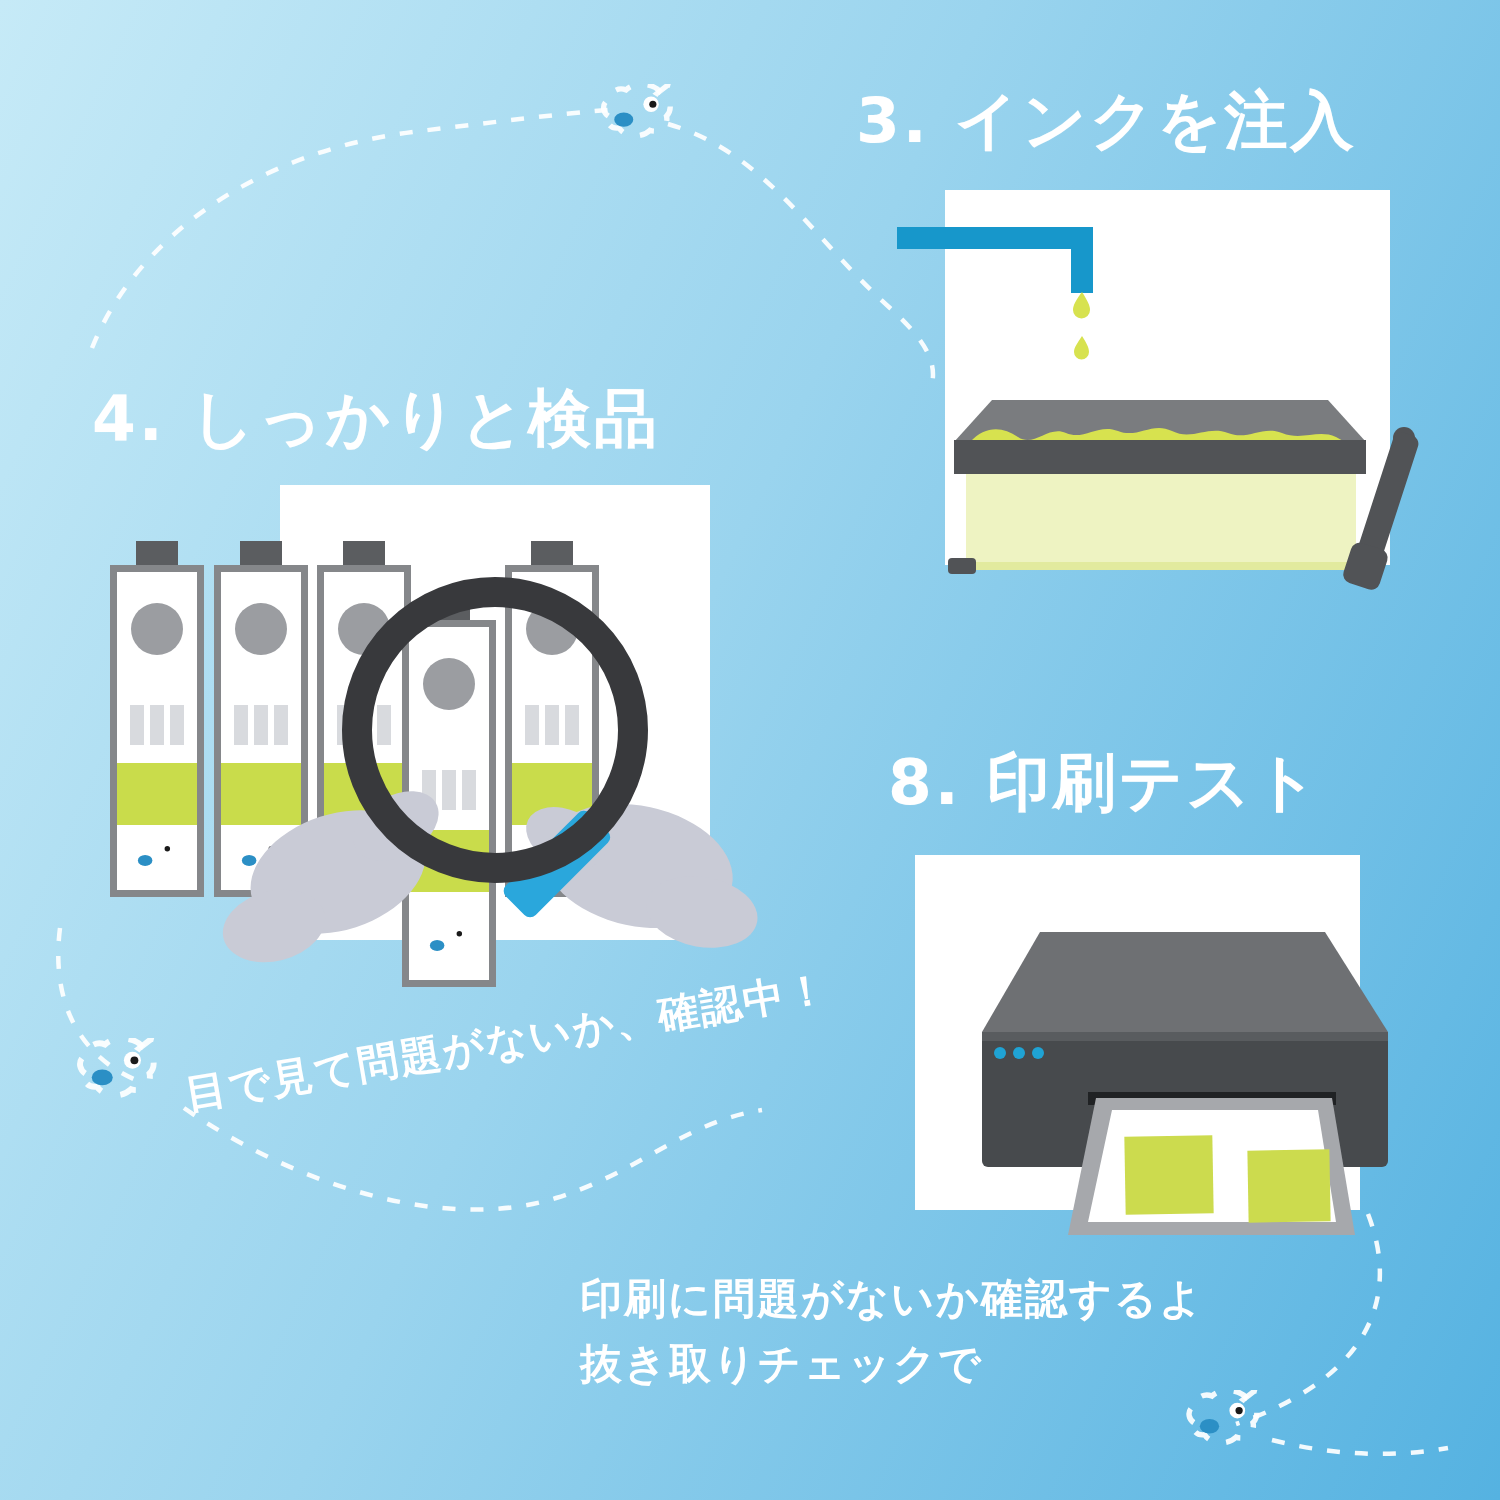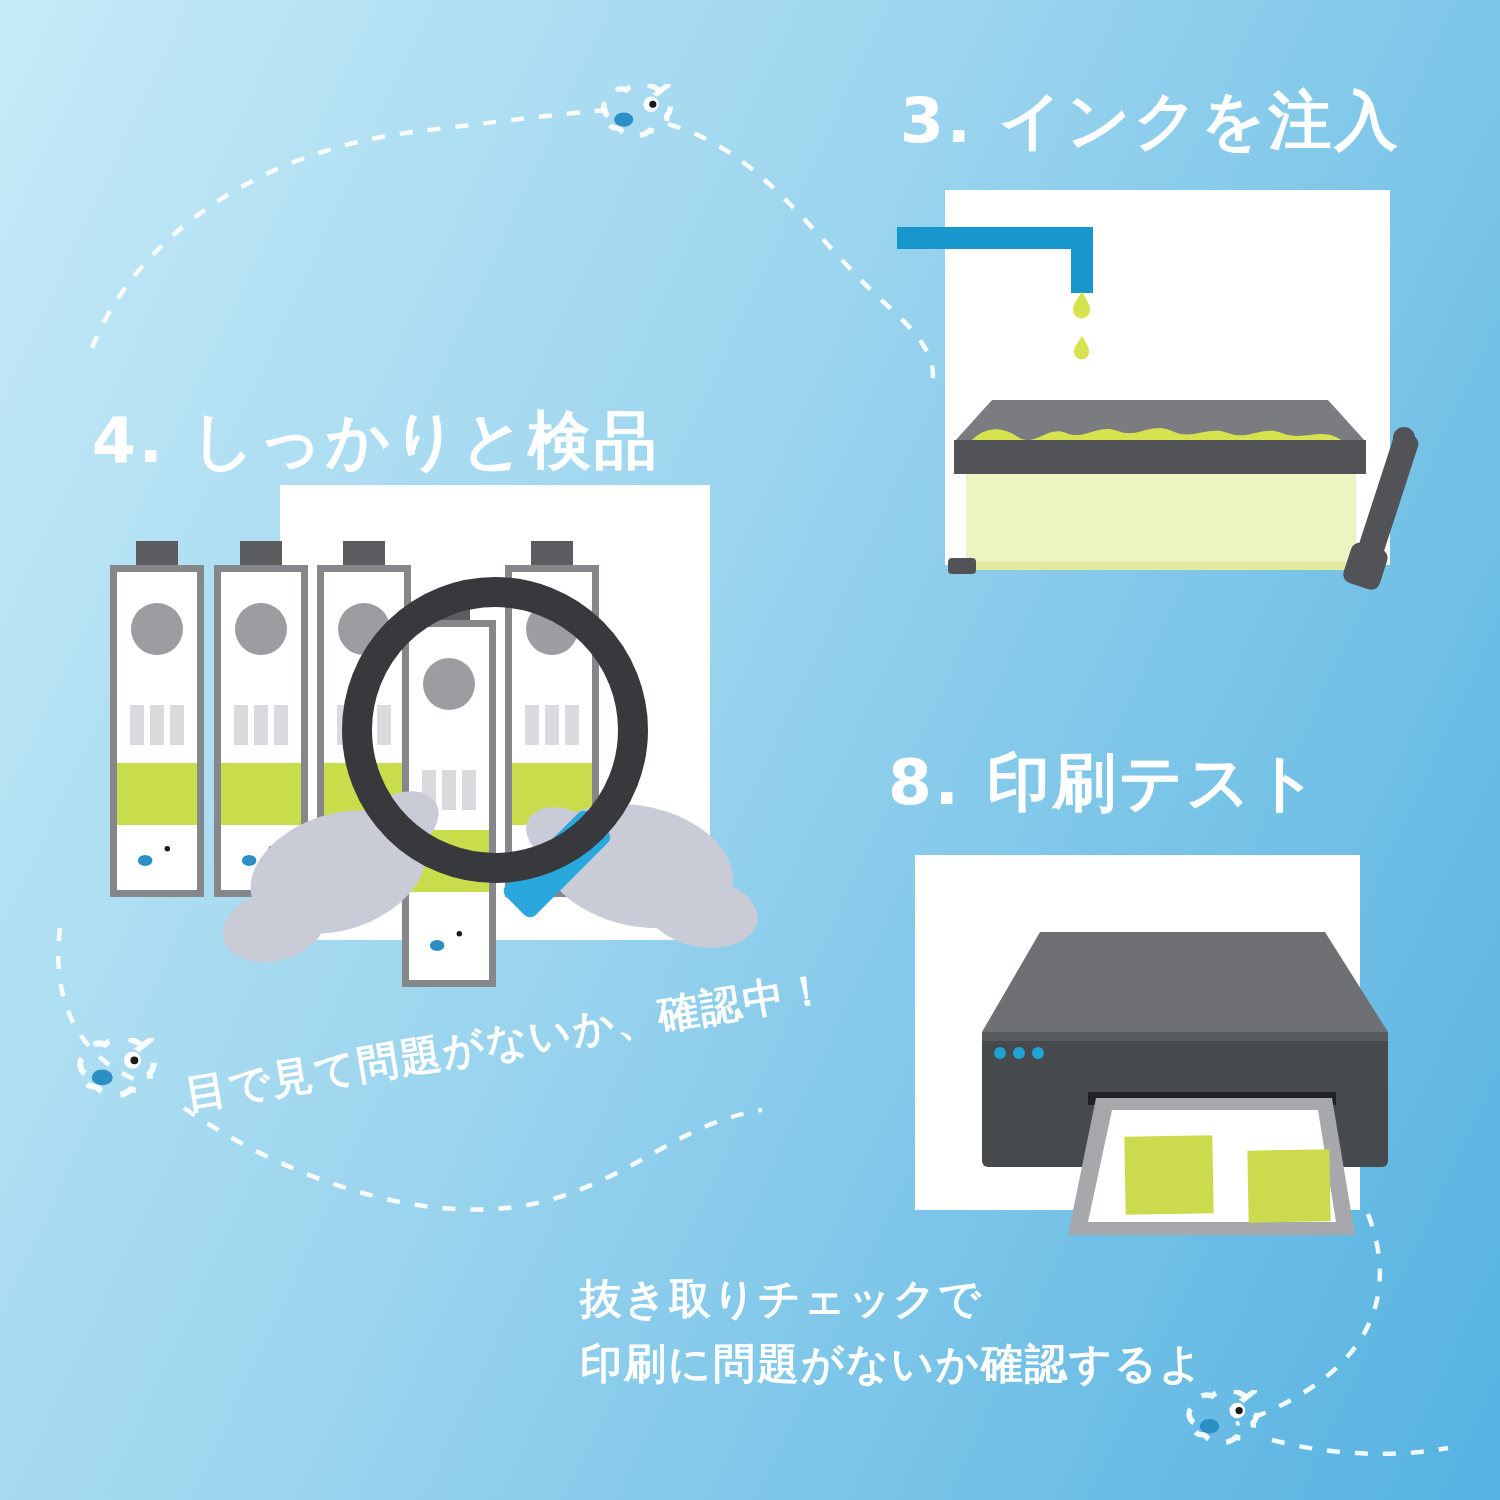--- a/index.html
+++ b/index.html
@@ -9,22 +9,22 @@
     font-family:"DejaVu Sans", sans-serif;
   }
   .deco { position:absolute; left:0; top:0; width:1500px; height:1500px; }
   .deco path { fill:none; stroke:#ffffff; stroke-width:4.5; stroke-dasharray:13 15; opacity:.92; }
 
   .title {
     position:absolute; margin:0; color:#ffffff; font-weight:800;
     font-size:63px; letter-spacing:3px; white-space:nowrap;
     text-shadow:0 0 1px rgba(255,255,255,.4);
   }
-  .t3 { left:900px; top:78px; }
-  .t4 { left:92px;  top:398px;text-align:center; }
+  .t3 { left:856px; top:78px; }
+  .t4 { left:92px;  top:376px;text-align:center; }
   .t5 { left:888px; top:740px; }
 
   .caption {
     position:absolute; color:#ffffff; font-weight:800; white-space:nowrap;
     letter-spacing:2px;
   }
   .cap4 { left:186px; top:1068px; font-size:41px; transform:rotate(-9.5deg); transform-origin:left center; }
   .cap5 { left:580px; top:1266px; font-size:42px; line-height:1.55; }
   .cap5 span { display:block; }
 
@@ -190,17 +190,17 @@
       <rect x="188" y="252" width="248" height="13" fill="#202224"></rect>
       <polygon points="196,258 432,258 455,395 168,395" fill="#a6a8ac"></polygon>
       <polygon points="212,270 418,270 436,382 188,382" fill="#ffffff"></polygon>
       <g fill="#ccdb4e">
         <rect x="225" y="296" width="88" height="78" transform="rotate(-1 269 335)"></rect>
         <rect x="348" y="310" width="82" height="72" transform="rotate(-1 389 346)"></rect>
       </g>
     </g>
   </svg>
   <div class="caption cap5">
+    <span>印刷に問題がないか確認するよ</span>
     <span>抜き取りチェックで</span>
-    <span>印刷に問題がないか確認するよ</span>
   </div>
 
 </div>
 
 </body></html>

